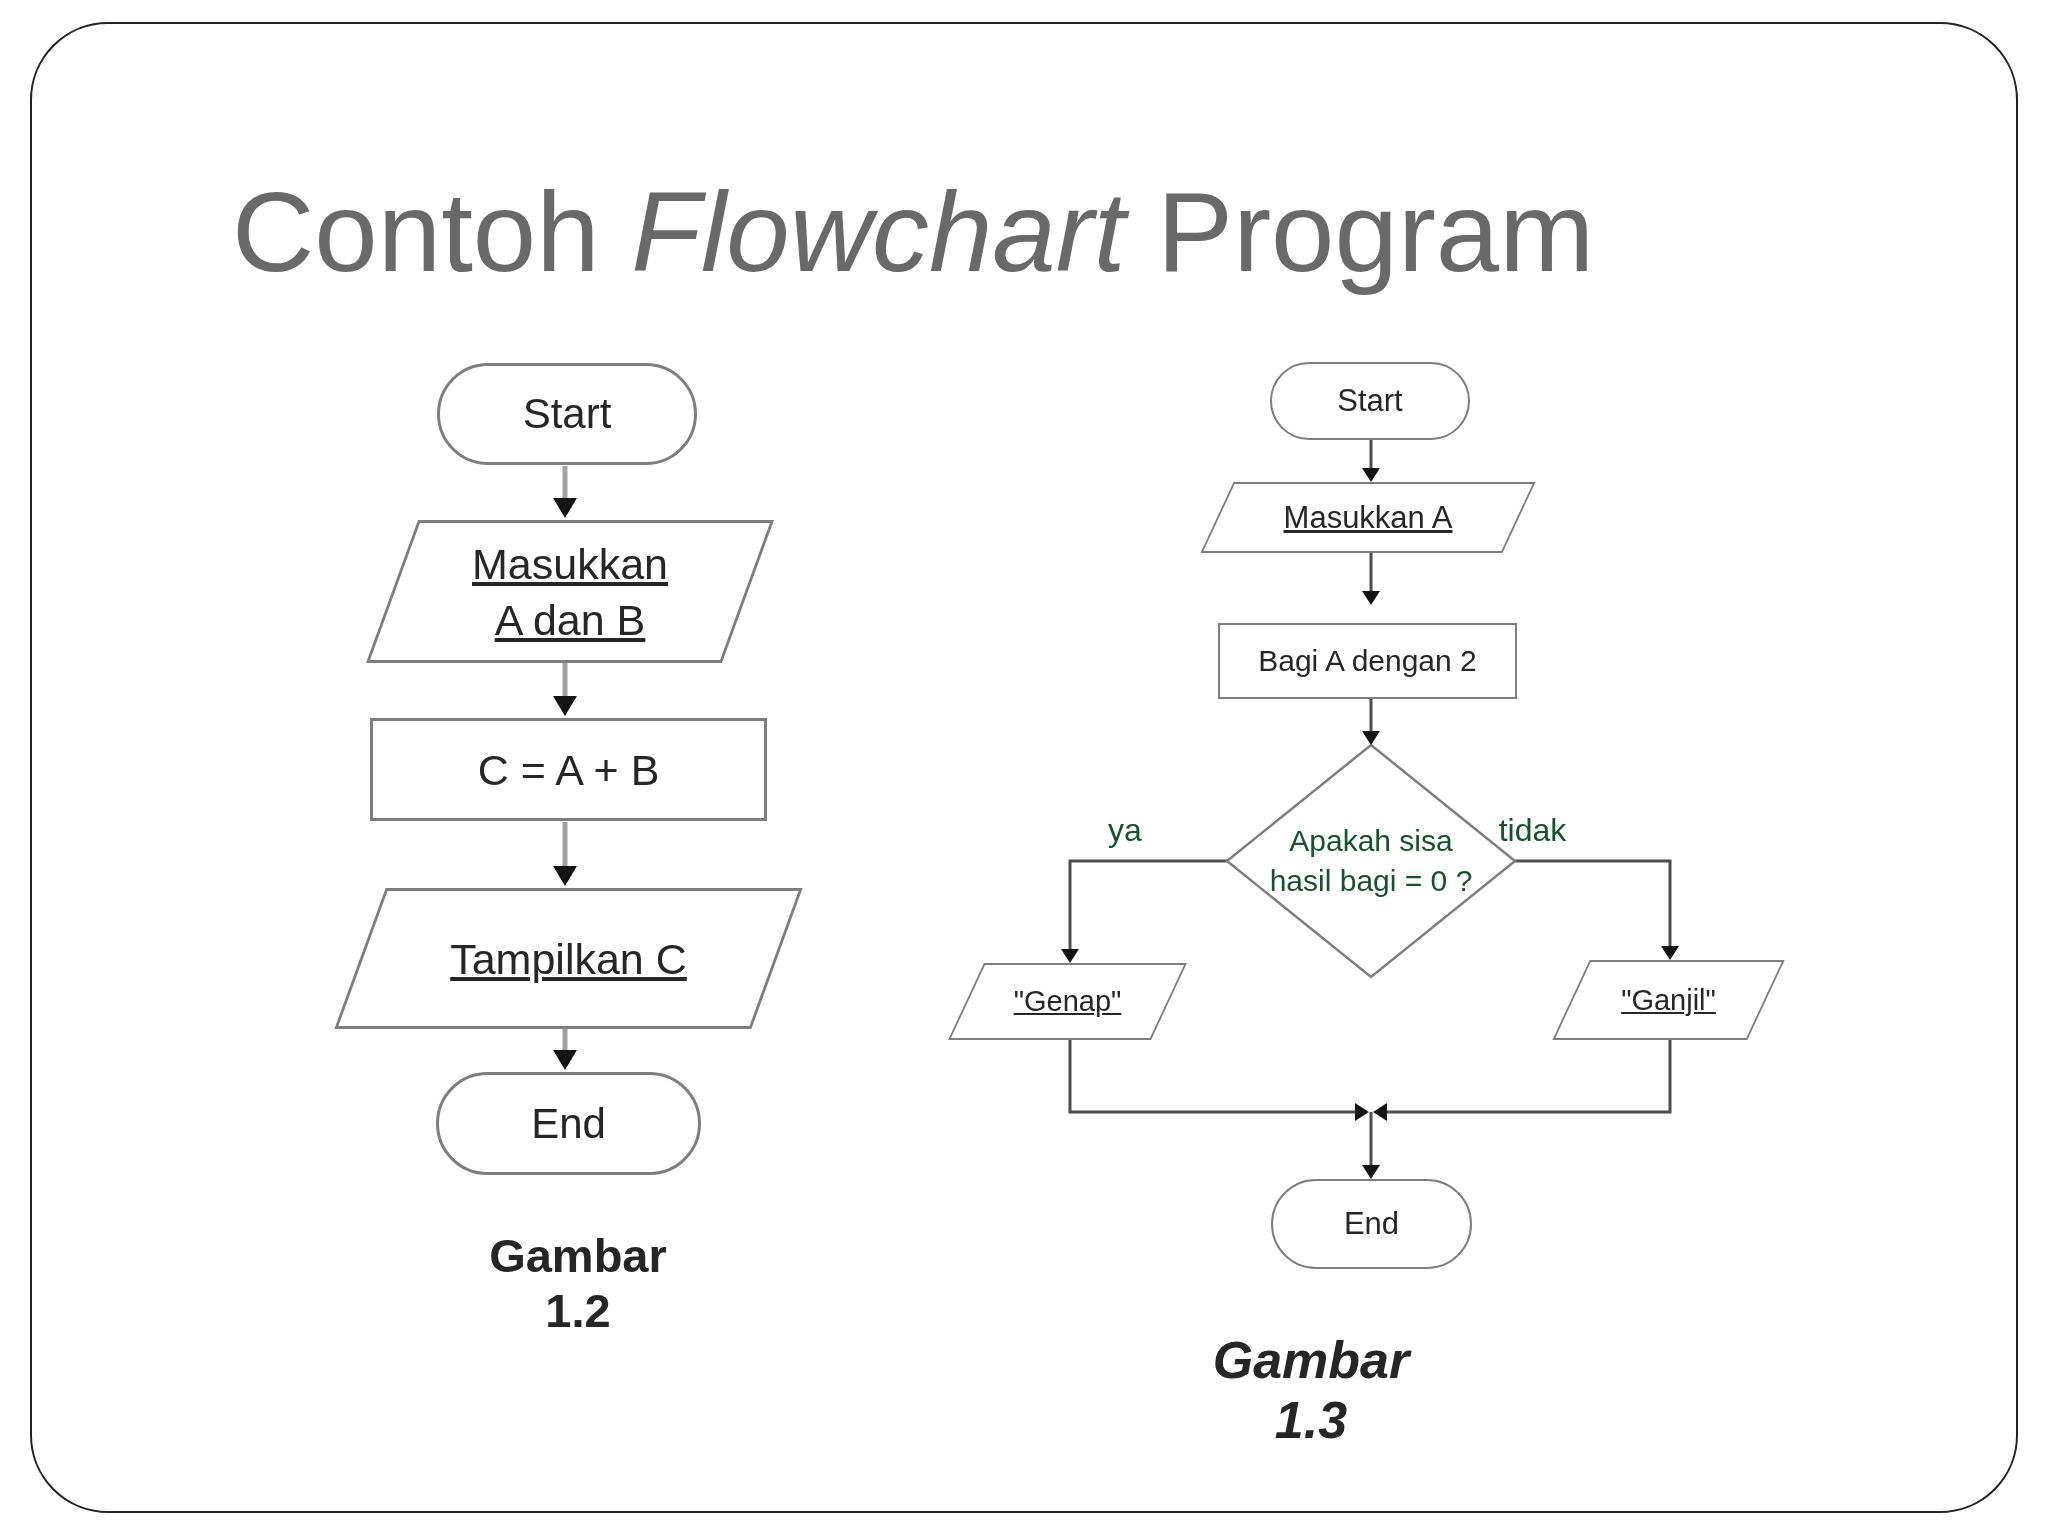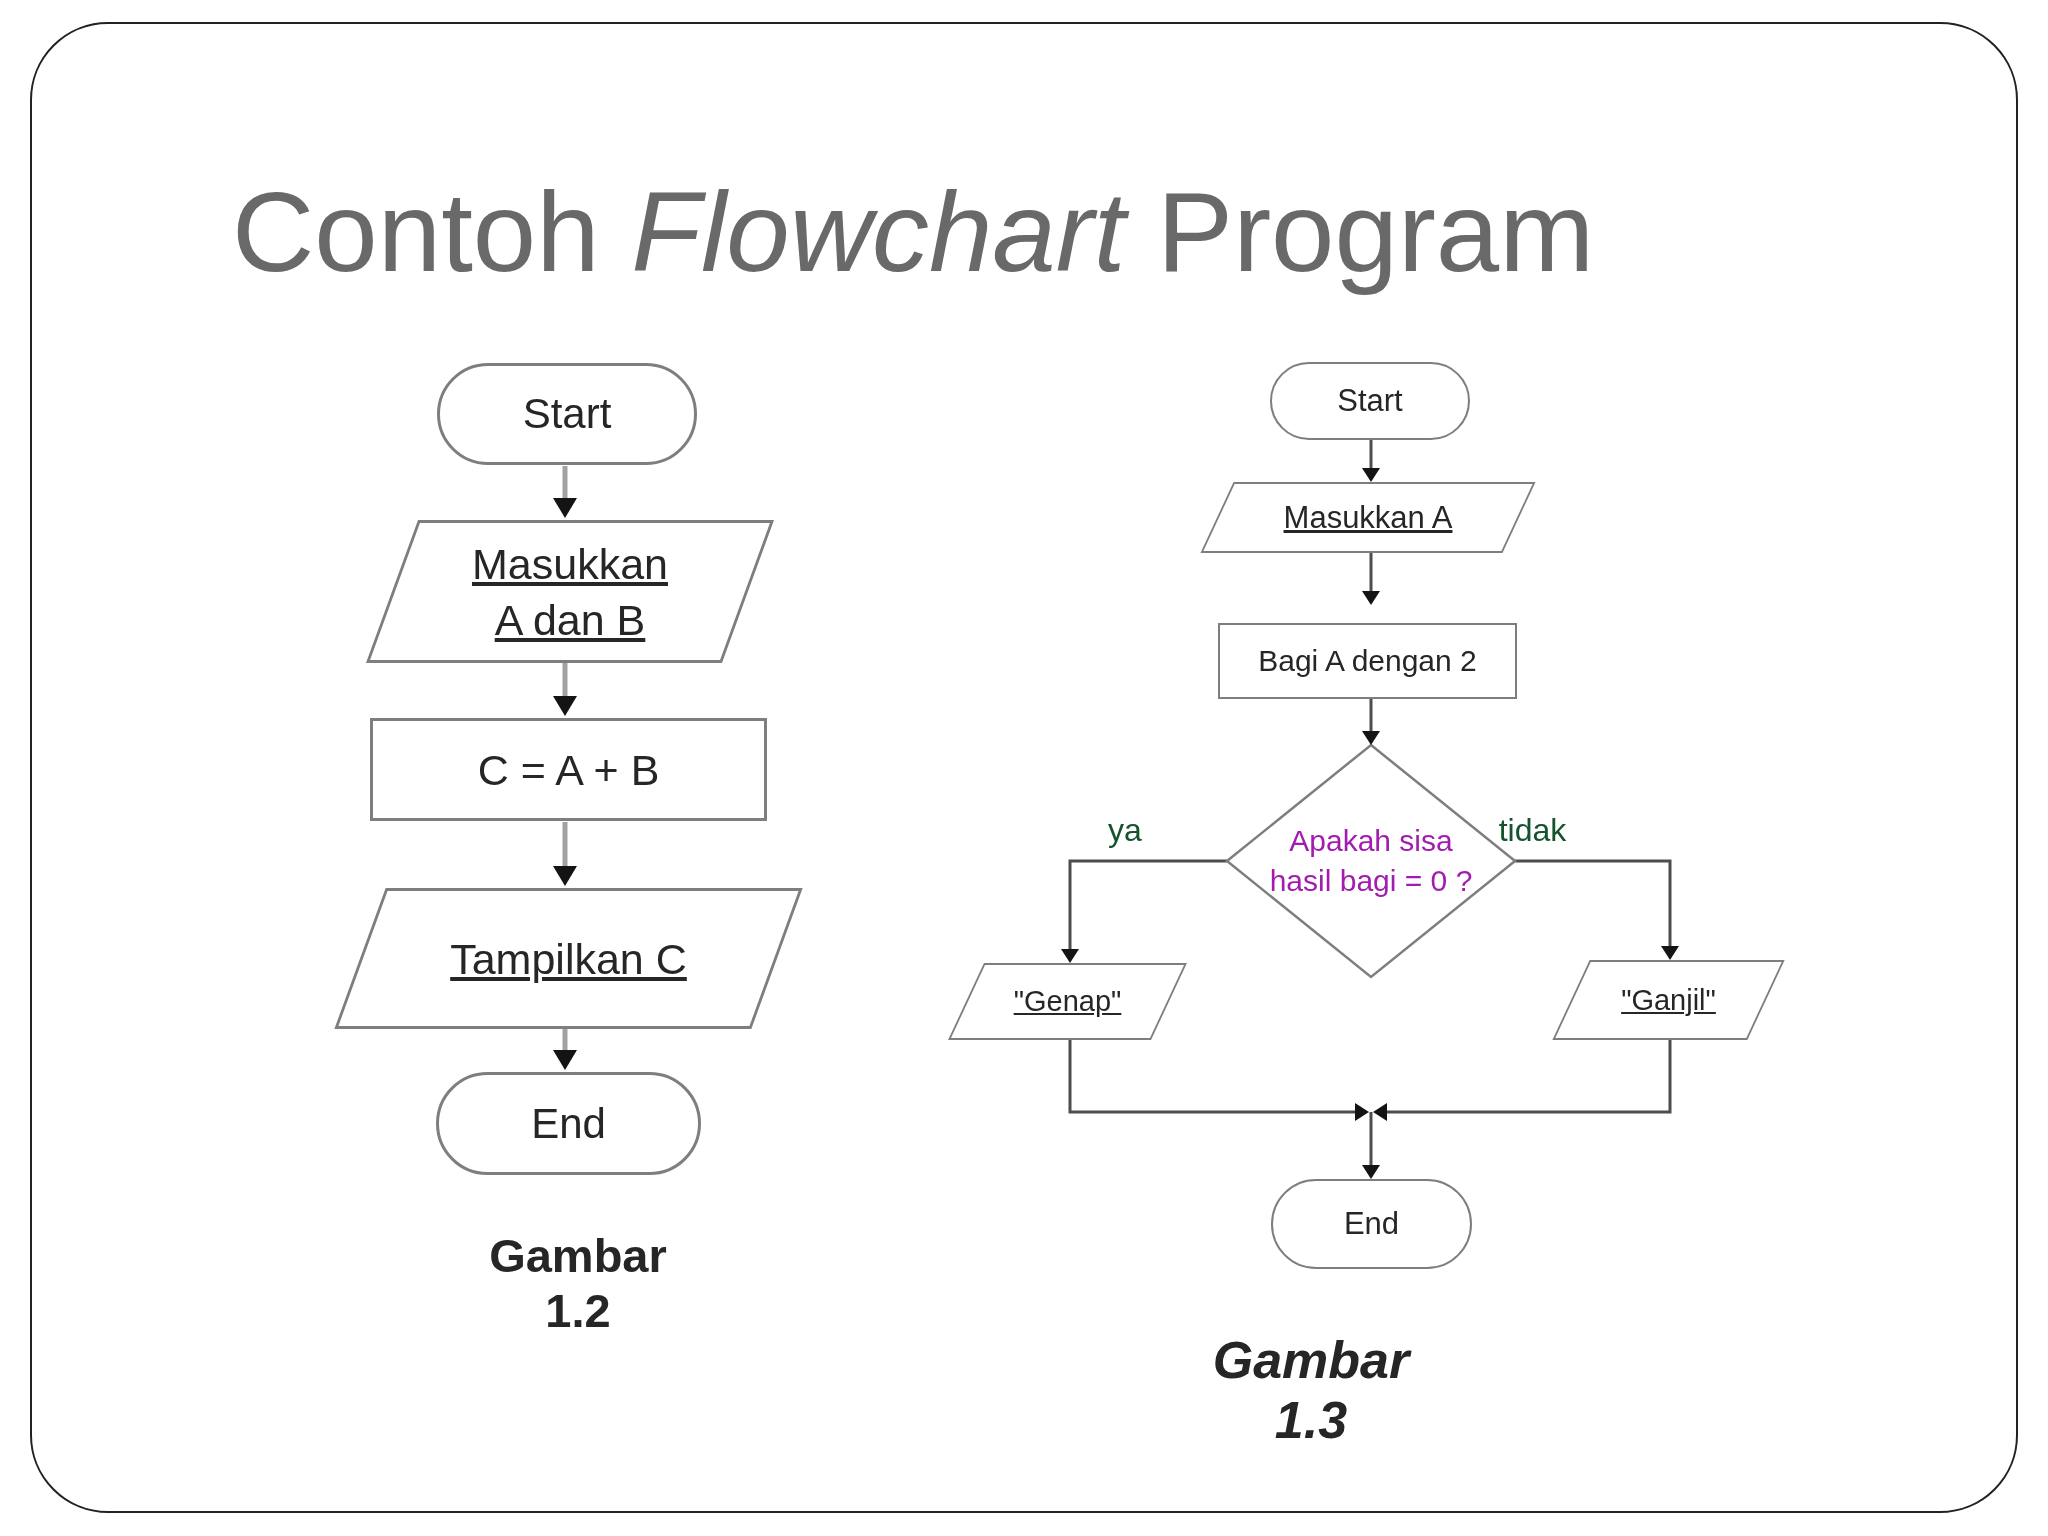--- a/index.html
+++ b/index.html
@@ -28,21 +28,21 @@
   .para.rskew .para-skew{left:24px;right:24px;transform:skewX(-25deg);border-width:2.5px;}
   .para .para-label{position:absolute;inset:0;display:flex;flex-direction:column;
     align-items:center;justify-content:center;text-align:center;z-index:1;text-decoration:underline;}
 
   .fs-l{font-size:43px;line-height:56px;}
   .fs-ls{font-size:42px;}
   .fs-r{font-size:31px;}
   .fs-rs{font-size:30px;}
 
   .decision-label{position:absolute;display:flex;flex-direction:column;align-items:center;
-    justify-content:center;text-align:center;font-size:30px;line-height:40px;color:#a21caf;}
+    justify-content:center;text-align:center;font-size:30px;line-height:40px;color:#14532d;}
 
   .branch-label{position:absolute;font-size:32px;color:#14532d;text-align:center;}
 
   .caption{position:absolute;font-weight:bold;color:#262626;text-align:center;}
   .caption.c12{left:458px;top:1228px;width:240px;font-size:47px;}
   .caption.c13{left:1188px;top:1330px;width:246px;font-size:52px;font-style:italic;}
 </style>
 </head>
 <body>
 

